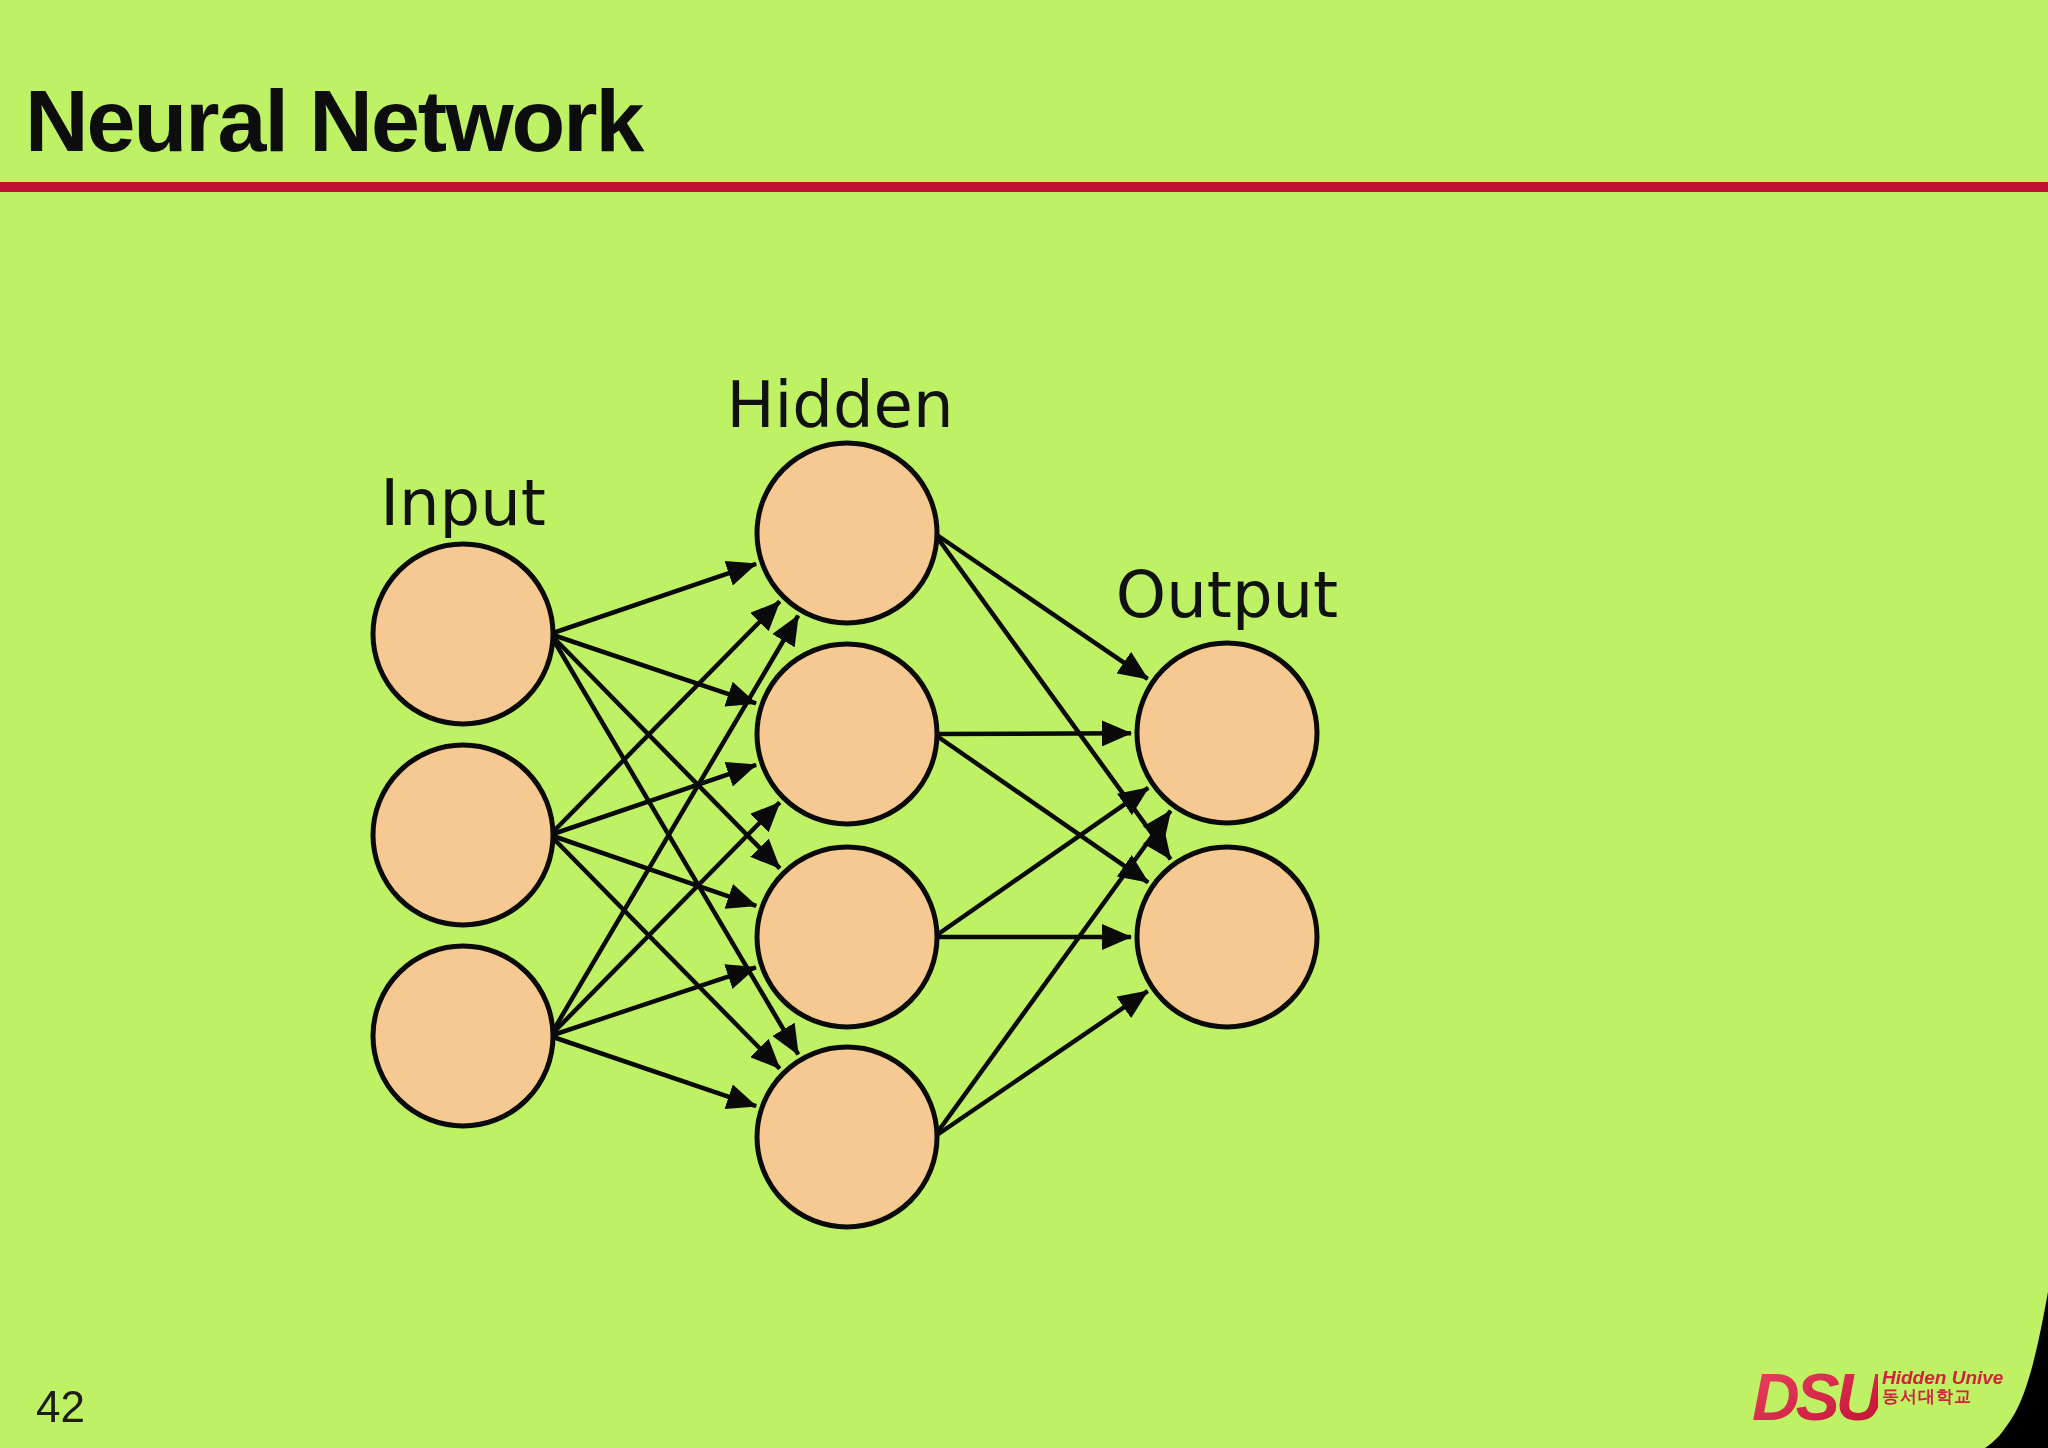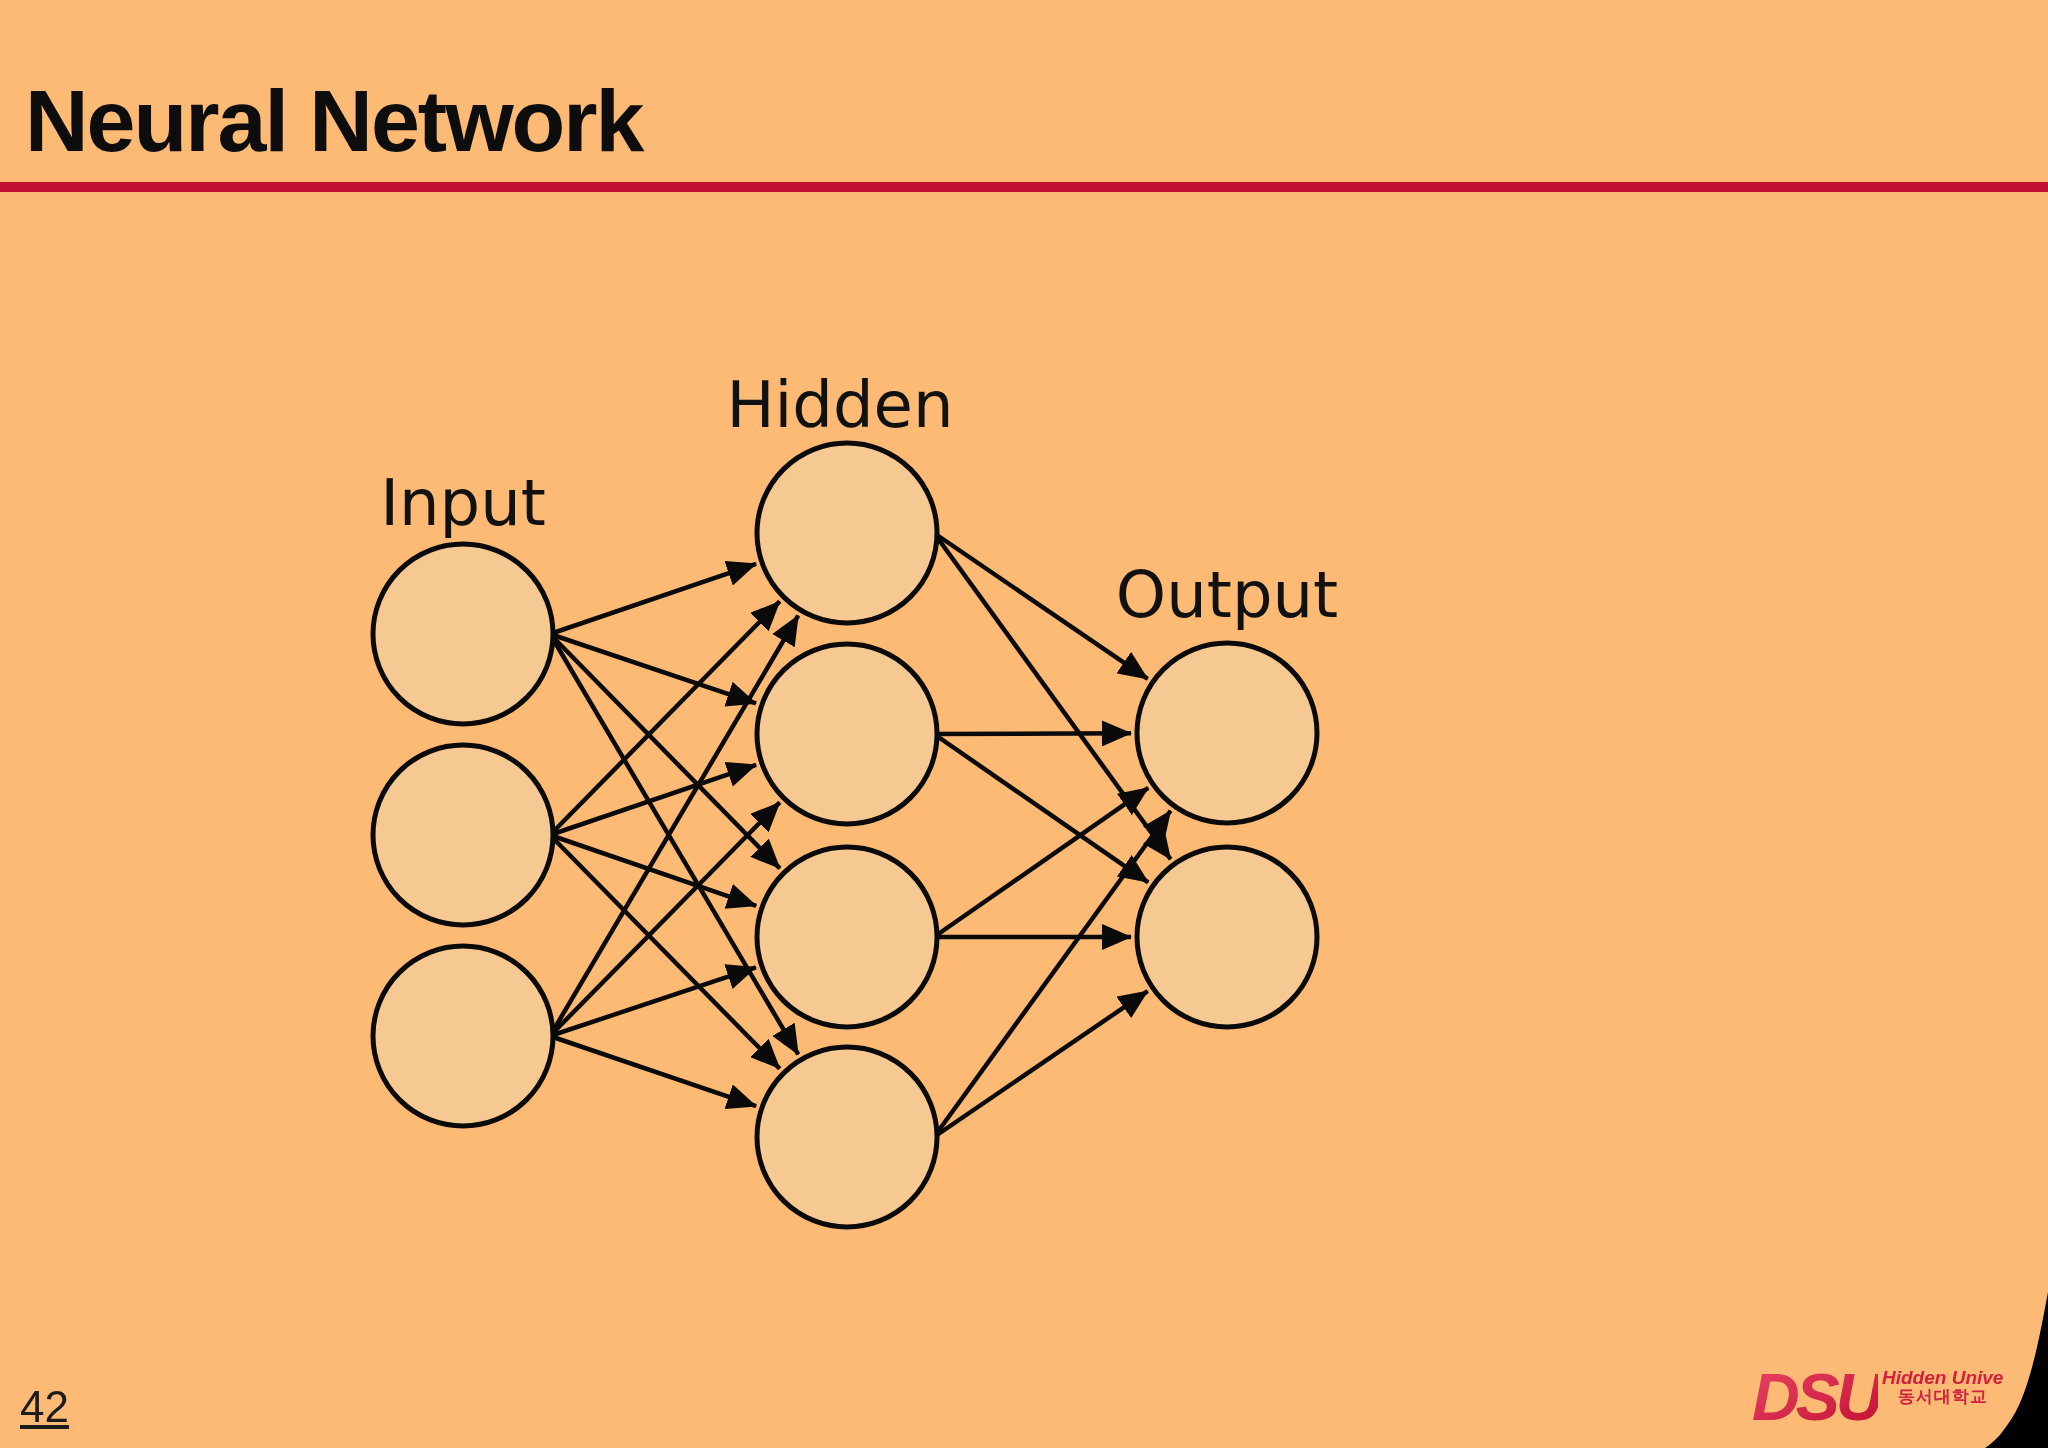--- a/index.html
+++ b/index.html
@@ -1,31 +1,31 @@
 <!DOCTYPE html>
 <html><head>
 <meta charset="utf-8">
 <style>
   html,body{margin:0;padding:0;background:#888;}
   .stage{
-    position:relative;width:2048px;height:1448px;background:#fdba74;
-    overflow:hidden;font-family:"Liberation Sans",sans-serif;text-align:center;
+    position:relative;width:2048px;height:1448px;background:#bef264;
+    overflow:hidden;font-family:"Liberation Sans",sans-serif;
   }
   .slide-title{
     position:absolute;left:25px;top:77px;margin:0;line-height:1;
     font-size:88px;font-weight:bold;letter-spacing:-2px;color:#0d0d0d;
     font-family:"Liberation Sans",sans-serif;
   }
   .title-rule{
     position:absolute;left:0;top:182px;width:2048px;height:10px;
   }
   .diagram-svg{position:absolute;left:0;top:0;width:2048px;height:1448px;}
   .page-number{
-    position:absolute;left:20px;top:1385px;line-height:1;
-    font-size:44px;color:#1c1c1c;font-family:"Liberation Sans",sans-serif;text-decoration:underline;
+    position:absolute;left:36px;top:1385px;line-height:1;
+    font-size:44px;color:#1c1c1c;font-family:"Liberation Sans",sans-serif;
   }
   .logo{position:absolute;left:1740px;top:1358px;width:300px;height:90px;}
   .logo-row{display:flex;align-items:flex-start;margin-left:12px;}
   .logo-acronym-svg{display:block;}
   .logo-text{margin-left:4px;margin-top:10px;line-height:1.05;white-space:nowrap;}
   .logo-line1{
     font-size:19px;font-weight:bold;font-style:italic;color:#d2203f;
     font-family:"Liberation Sans",sans-serif;
   }
   .logo-line2{

